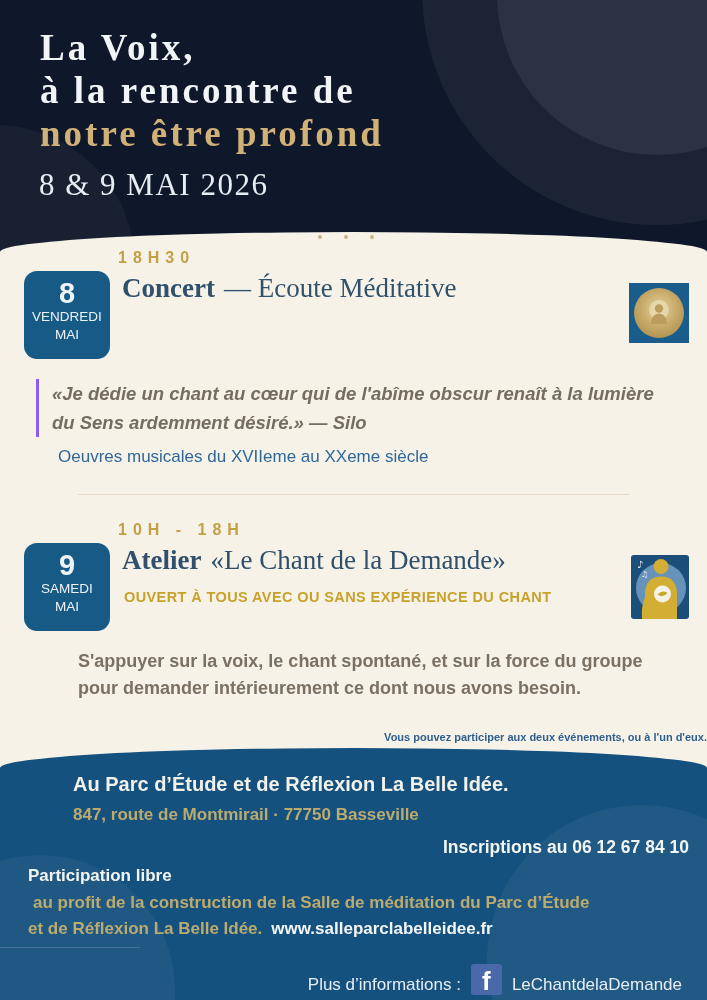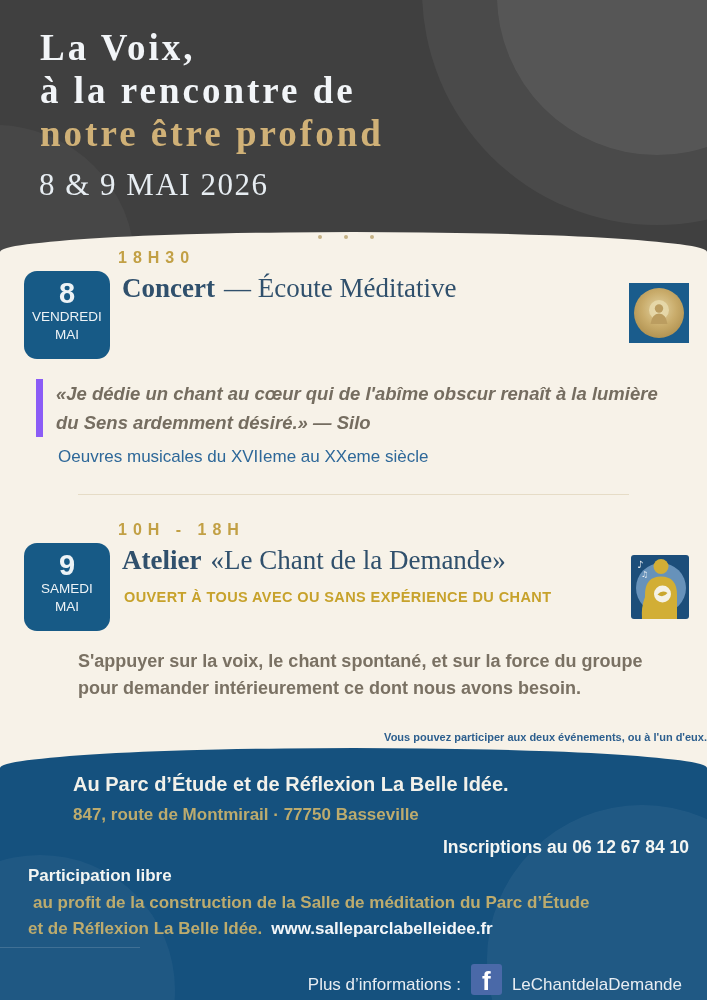--- a/index.html
+++ b/index.html
@@ -4,21 +4,21 @@
 <style>
   * { margin: 0; padding: 0; box-sizing: border-box; }
   body { background: #dfe3e8; font-family: "Liberation Sans", sans-serif; }
   .poster {
     position: relative; width: 707px; height: 1000px; margin: 0 auto;
     background: #F7F2E8; overflow: hidden;
   }
   
   .header {
     position: relative; width: 100%; height: 252px;
-    background: #404040; overflow: hidden;
+    background: #0f172a; overflow: hidden;
   }
   .deco-circle { position: absolute; border-radius: 50%; }
   .hc1 { width: 470px; height: 470px; top: -245px; right: -185px; background: rgba(255,255,255,0.055); }
   .hc2 { width: 320px; height: 320px; top: -165px; right: -110px; background: rgba(255,255,255,0.07); }
   .hc3 { width: 280px; height: 280px; top: 125px; left: -145px; background: rgba(255,255,255,0.04); }
   .title-block { position: relative; padding: 26px 0 0 40px; }
   .title-line {
     display: block; font-family: "Liberation Serif", serif;
     font-size: 37px; line-height: 43px; letter-spacing: 3px; color: #F2F5F8;
   }
@@ -50,21 +50,21 @@
   .event-title {
     font-family: "Liberation Serif", serif; font-weight: normal;
     font-size: 27px; color: #30506C; margin-top: 2px; white-space: nowrap;
   }
   .event-title b { font-weight: bold; }
   .event-title .title-rest { margin-left: 9px; font-weight: normal; }
   .credits { margin: 10px 0 0 28px; font-size: 16.5px; color: #3E4A57; line-height: 24px; }
   .credits b { color: #1C4C77; }
   .event-img { flex: none; margin-top: 12px; }
   .quote {
-    margin: 20px 40px 0 36px; border-left: 7px solid #8b5cf6; padding-left: 13px;
+    margin: 20px 40px 0 36px; border-left: 3px solid #8b5cf6; padding-left: 13px;
     font-style: italic; font-weight: bold; font-size: 18.5px; line-height: 29px; color: #756D60;
   }
   .works { margin: 10px 0 0 58px; font-size: 17px; color: #2E6899; }
   .divider { border: none; border-top: 1px solid #E6DCC6; margin: 27px 78px 0 78px; }
   .main .second { margin-top: 9px; }
   .open-line { margin: 13px 0 15px 2px; color: #C7A22B; font-weight: bold; font-size: 14.5px; letter-spacing: 0.4px; white-space: nowrap; }
   .workshop-desc {
     margin: 17px 40px 0 78px; max-width: 600px;
     font-weight: bold; font-size: 18px; line-height: 27px; color: #7A7163;
   }

